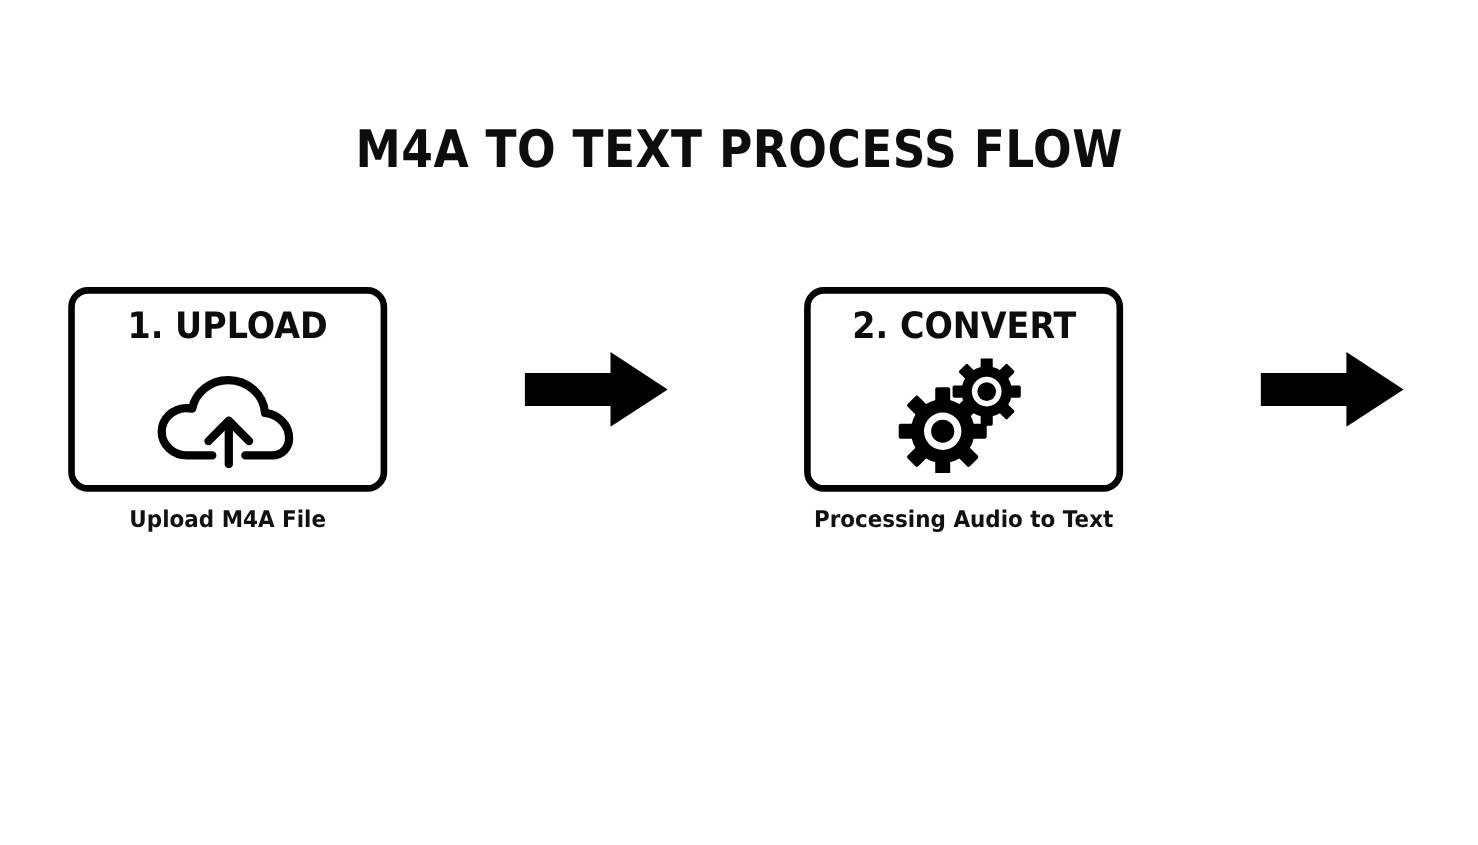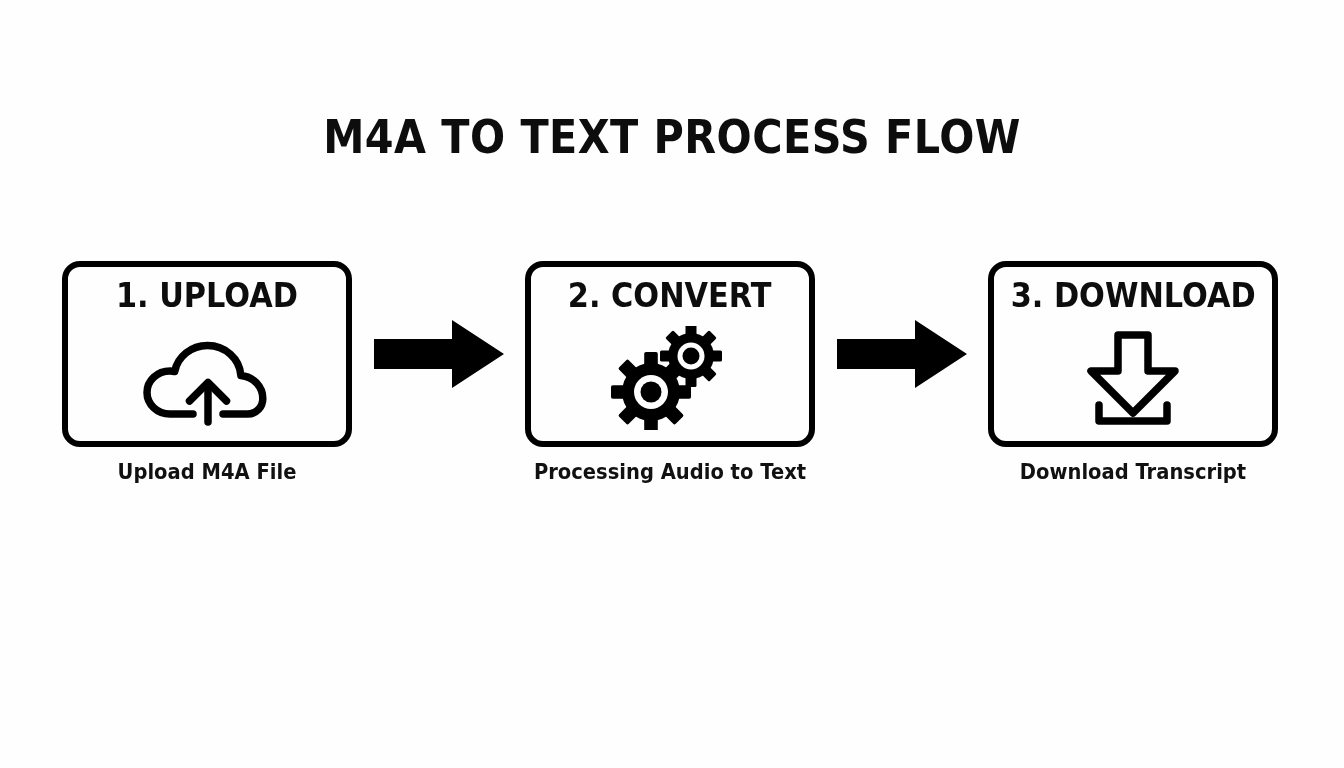--- a/index.html
+++ b/index.html
@@ -210,33 +210,15 @@
     </div>
 
     <div class="connector">
       <span>
         <svg class="icon-svg" width="130" height="68" viewBox="0 0 130 68" aria-hidden="true">
           <path d="M0 19 H78 V0 L130 34 L78 68 V49 H0 Z" fill="#000000"></path>
         </svg>
       </span>
     </div>
 
-    <div class="step">
-      <div class="step-card">
-        <div class="step-heading">3. DOWNLOAD</div>
-        <div class="step-icon">
-          <span>
-            <svg class="icon-svg" width="104" height="100" viewBox="0 0 104 100" aria-hidden="true">
-              <g fill="none" stroke="#000000" stroke-width="7.5" stroke-linejoin="round" stroke-linecap="round">
-
-                <path d="M37 7 H67 V43 H94 L52 85 L10 43 H37 Z"></path>
-
-                <path d="M18 77 V93 H86 V77"></path>
-              </g>
-            </svg>
-          </span>
-        </div>
-      </div>
-      <div class="step-caption">Download Transcript</div>
-    </div>
 
   </div>
 </div>
 
 </body></html>

